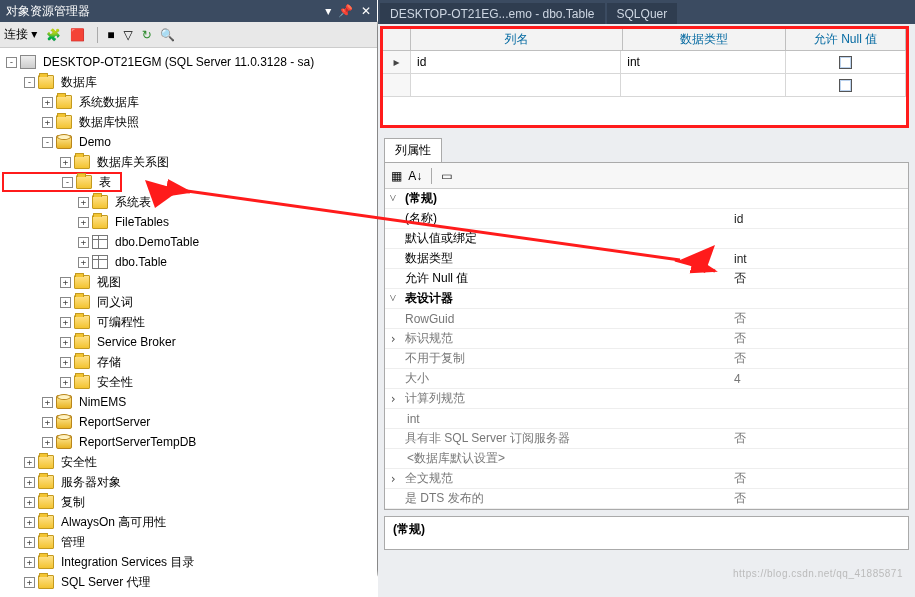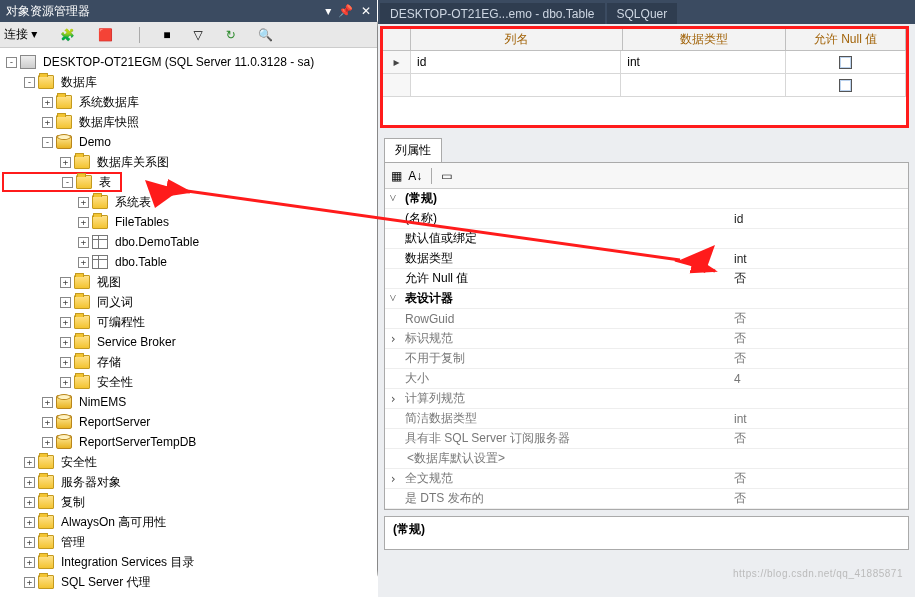--- a/index.html
+++ b/index.html
@@ -3,21 +3,21 @@
   <meta charset="utf-8">
   <style>
     * { margin:0; padding:0; box-sizing:border-box; font-family:"Microsoft YaHei","Segoe UI",Tahoma,sans-serif; font-size:12px; }
     body { background:#fff; overflow:hidden; width:915px; height:597px; position:relative; }
     .ide { display:flex; height:100%; }
     
     .left-panel { width:378px; background:#f5f5f5; border-right:1px solid #888; display:flex; flex-direction:column;border-radius:27px; }
     .panel-titlebar { background:#3b4b61; color:#fff; display:flex; align-items:center; height:22px; padding:0 6px; }
     .panel-titlebar .title { flex:1; }
     .panel-titlebar .tb-icons span { margin-left:4px; cursor:pointer; }
-    .toolbar { background:#e8e8e8; height:26px; display:flex; align-items:center; padding:0 4px; border-bottom:1px solid #ccc; gap:21px;}
+    .toolbar { background:#e8e8e8; height:26px; display:flex; align-items:center; padding:0 4px; border-bottom:1px solid #ccc; gap:7px;}
     .toolbar span { margin-right:2px; }
     .tb-sep { width:1px; height:16px; background:#aaa; margin:0 3px; }
     .tree { flex:1; overflow:auto; background:#fff; padding:4px 0 10px 2px; }
     .node { display:flex; align-items:center; height:20px; white-space:nowrap; }
     .node .toggle { width:11px; height:11px; border:1px solid #888; display:inline-flex; align-items:center; justify-content:center; font-size:9px; line-height:1; margin-right:3px; color:#444; cursor:pointer; font-family:monospace;}
     .node .ico { width:16px; height:14px; margin-right:4px; display:inline-block; position:relative; }
     .ico.folder { background:linear-gradient(#ffe28a,#f3c431); border:1px solid #c49a1e; border-radius:1px; }
     .ico.folder::before { content:""; position:absolute; top:-3px; left:0; width:7px; height:3px; background:#f3c431; border:1px solid #c49a1e; border-bottom:none; border-radius:1px 1px 0 0;}
     .ico.db { background:linear-gradient(#ffe99a,#e9b423); border:1px solid #b9861b; border-radius:2px; }
     .ico.db::before { content:""; position:absolute; top:-2px; left:0; right:0; height:4px; border:1px solid #b9861b; border-radius:50%; background:#fff3c3;}
@@ -29,21 +29,21 @@
     .red-box { border:2px solid #ff1b1b; }
     
     .right-panel { flex:1; display:flex; flex-direction:column; background:#eceef1; }
     .tabbar { background:#3b4b61; height:24px; display:flex; align-items:flex-end; padding-left:2px; overflow:hidden;}
     .tab { background:#2f3d50; color:#cdd6e2; padding:4px 10px 3px 10px; margin-right:2px; display:flex; align-items:center; gap:6px; height:21px; cursor:pointer; position:relative;}
     .tab.active { background:#fff3c3; color:#3a2b00; }
     .tab .x { font-family:monospace; }
     
     .designer-wrap { border:3px solid #ff1b1b; margin:2px 6px 0 2px; background:#fff; }
     .designer-head { display:flex; height:22px; border-bottom:1px solid #bfbfbf; }
-    .dh-cell { border-right:1px solid #bfbfbf; display:flex; align-items:center; justify-content:center; background:#f3f3f3; color:#a16207;}
+    .dh-cell { border-right:1px solid #bfbfbf; display:flex; align-items:center; justify-content:center; background:#f3f3f3; color:#0369a1;}
     .dh-row-sel { width:28px; }
     .dh-col1 { flex:1.3; } .dh-col2 { flex:1; } .dh-col3 { width:120px; }
     .designer-row { display:flex; height:23px; border-bottom:1px solid #d7d7d7; }
     .dr-sel { width:28px; border-right:1px solid #d7d7d7; display:flex; align-items:center; justify-content:center; color:#444; background:#f7f7f7;}
     .dr-cell { border-right:1px solid #d7d7d7; display:flex; align-items:center; padding:0 6px; }
     .dr-c1{flex:1.3;} .dr-c2{flex:1;} .dr-c3{width:120px; justify-content:center;}
     .chk { width:13px; height:13px; border:1px solid #555; background:#fff; box-shadow:0 0 0 1px #bcd3ee inset;}
     .designer-pad { height:28px; }
     
     .prop-tabrow { margin:10px 6px 0 6px; display:flex; background:#eceef1;}
@@ -324,21 +324,20 @@
             <span class="k">大小</span>
             <span class="v">4</span>
           </div>
         <div class="prow sub">
             <span class="exp">›</span>
             <span class="k">计算列规范</span>
             <span class="v"></span>
           </div>
         <div class="prow sub">
             <span class="exp"></span>
-            <span class="k">简洁数据类型</span>
             <span class="v">int</span>
           </div>
         <div class="prow sub">
             <span class="exp"></span>
             <span class="k">具有非 SQL Server 订阅服务器</span>
             <span class="v">否</span>
           </div>
         <div class="prow sub">
             <span class="exp"></span>
             <span class="v">&lt;数据库默认设置&gt;</span>

